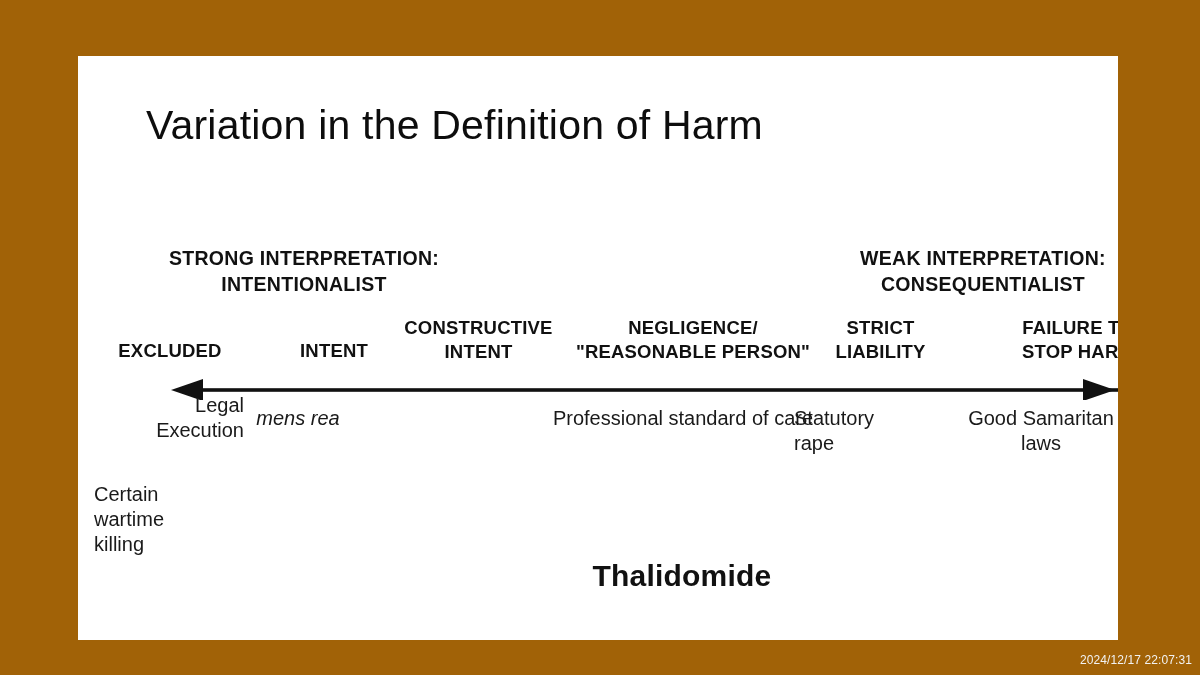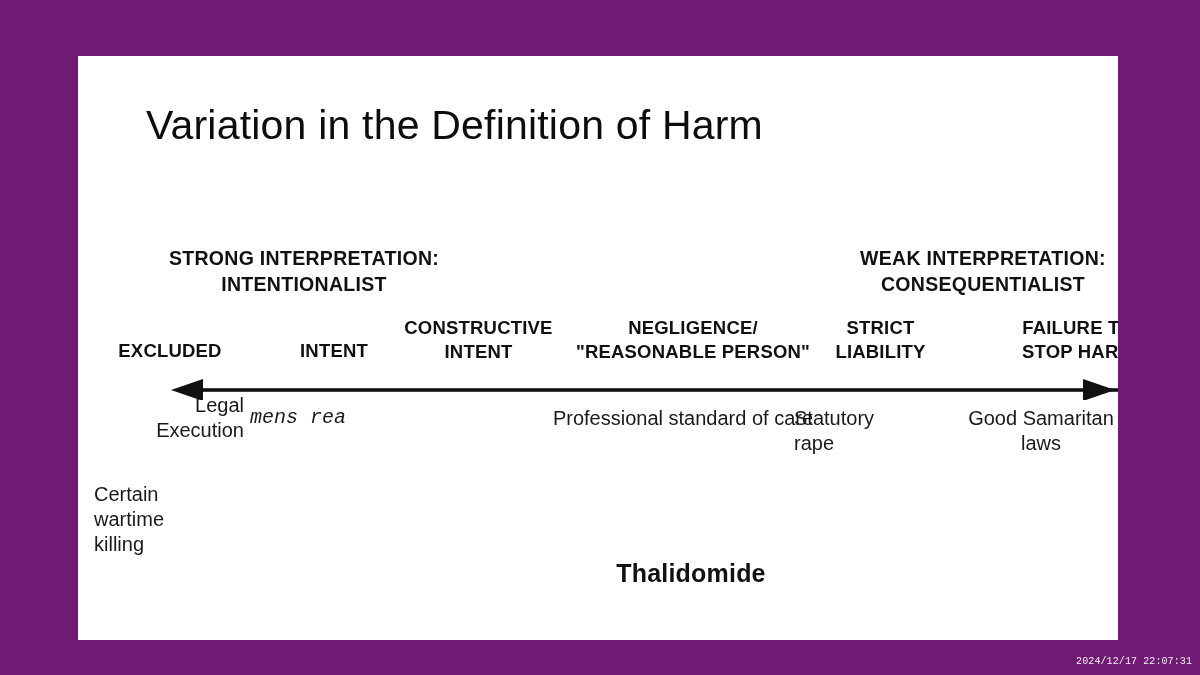--- a/index.html
+++ b/index.html
@@ -13,21 +13,21 @@
     position: relative;
     overflow: hidden;
     font-family: "Liberation Sans", sans-serif;
     -webkit-font-smoothing: antialiased;
   }
 
   
   #video-frame {
     position: absolute;
     inset: 0;
-    background: #701a75;
+    background: #a16207;
   }
 
   
   #slide {
     position: absolute;
     left: 78px;
     top: 56px;
     width: 1040px;
     height: 584px;
     background: #ffffff;
@@ -87,51 +87,51 @@
   #cat-failure     { left: 885px; top: 260px; width: 230px; }
 
   
   .example {
     position: absolute;
     font-size: 20px;
     font-weight: 400;
     color: #1a1a1a;
     line-height: 1.24;
   }
-  .example.italic { font-style: italic; font-family: Liberation Mono, monospace; }
+  .example.italic { font-style: italic; }
 
   #ex-legal-execution { left: 16px;  top: 337px; width: 150px; text-align: right; }
   #ex-mens-rea        { left: 130px; top: 350px; width: 180px; text-align: center; }
   #ex-drunk-driving   { left: 275px; top: 350px; width: 150px; text-align: center; }
   #ex-professional    { left: 385px; top: 350px; width: 440px; text-align: center; }
   #ex-statutory-rape  { left: 716px; top: 350px; width: 160px; text-align: left; }
   #ex-good-samaritan  { left: 865px; top: 350px; width: 196px; text-align: center; }
   #ex-attractive      { left: 385px; top: 402px; width: 440px; text-align: center; }
   #ex-certain-wartime { left: 16px;  top: 426px; width: 170px; text-align: left; }
 
   #ex-thalidomide {
     position: absolute;
-    left: 393px;
+    left: 384px;
     top: 503px;
     width: 440px;
     text-align: center;
-    font-size: 25px;
+    font-size: 30px;
     font-weight: bold;
     color: #111111;
     letter-spacing: 0.2px;
   }
 
   
   #timestamp {
     position: absolute;
     right: 8px;
     bottom: 8px;
     color: #f2f2f2;
-    font-size: 10px;
-    font-family: Liberation Mono, monospace;
+    font-size: 12px;
+    font-family: Liberation Sans, sans-serif;
     letter-spacing: 0.1px;
     white-space: nowrap;
   }
 </style>
 </head>
 <body>
 
 <div id="video-frame">
 
   <div id="slide">

